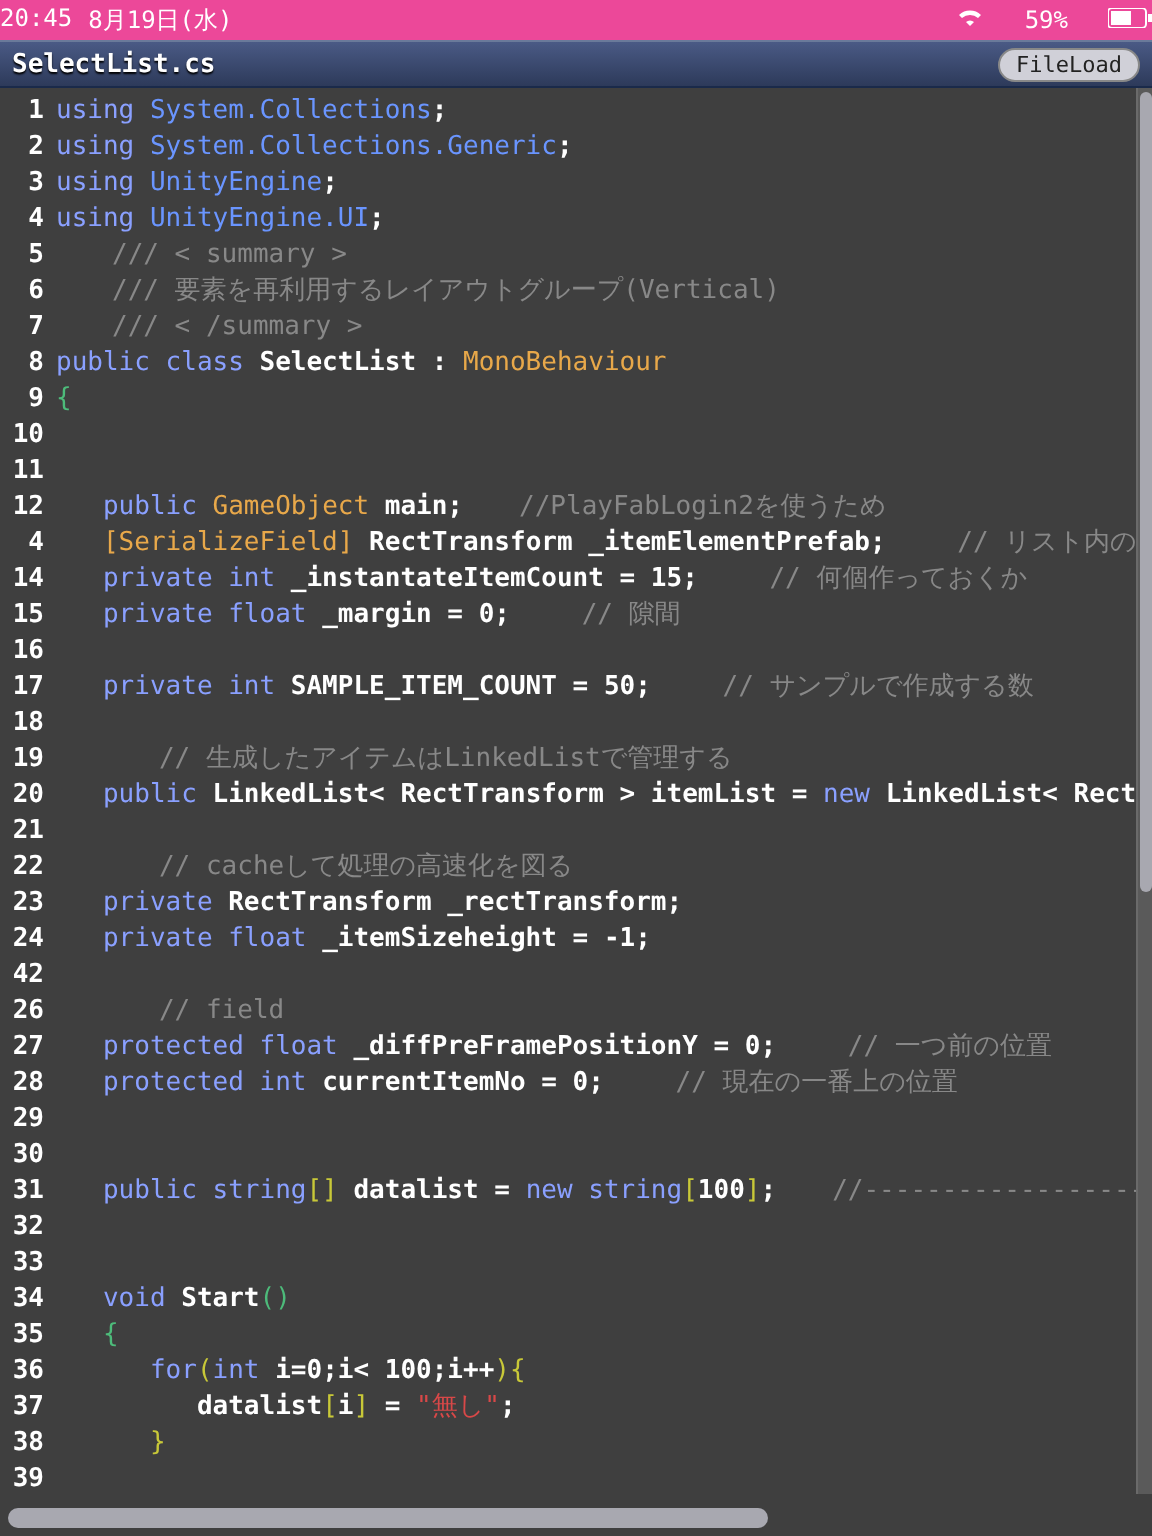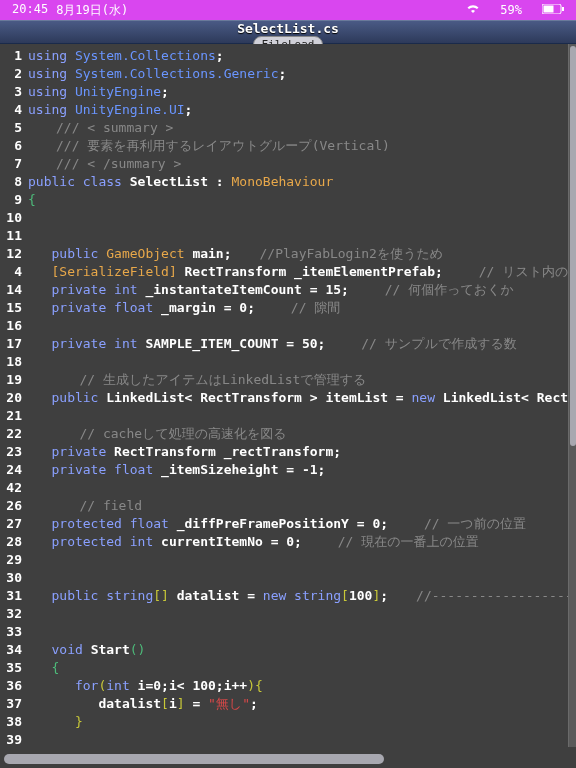--- a/index.html
+++ b/index.html
@@ -1,19 +1,19 @@
 <!DOCTYPE html>
 <html><head>
 <meta charset="utf-8">
 <style>
 * { margin: 0; padding: 0; box-sizing: border-box; }
 body { width: 576px; height: 768px; background: #000; font-family: Menlo, Consolas, monospace; font-size: 13px; overflow: hidden; }
-.status-bar { height: 20px; background: #d946ef; color: #fff; display: flex; align-items: center; font-size: 12px; padding: 0 12px; justify-content: space-between; }
+.status-bar { height: 20px; background: #ec4899; color: #fff; display: flex; align-items: center; font-size: 12px; padding: 0 0; justify-content: space-between; }
 .status-right { display:flex; gap:20px; }
-.header { height: 24px; background: linear-gradient(#4a5a85,#2d3a5a); border-top:1px solid #6a7a9a; border-bottom:1px solid #1a2a4a; display:flex; align-items:center; justify-content:space-between; padding:0 6px;flex-direction:column; }
+.header { height: 24px; background: linear-gradient(#4a5a85,#2d3a5a); border-top:1px solid #6a7a9a; border-bottom:1px solid #1a2a4a; display:flex; align-items:center; justify-content:space-between; padding:0 6px; }
 .file-title { color:#fff; font-size:13px; font-weight:bold; text-shadow:0 1px 1px #000; }
 .file-load { background:#d0d0d8; color:#222; font-size:11px; padding:1px 8px; border-radius:9px; border:1px solid #888; cursor:pointer; }
 .editor { height: 703px; background:#3f3f3f; overflow-y:auto; position:relative; }
 .editor-content { display:flex; }
 .gutter { background:#3f3f3f; color:#fff; text-align:right; padding:3px 6px 3px 2px; font-weight:bold; user-select:none; min-width:28px; }
 .gutter div { height:18px; line-height:18px; }
 .code { flex:1; padding:3px 0; color:#c8c8c8; white-space:pre; }
 .code div { height:18px; line-height:18px; }
 .lightblue { color:#8aa0ff; }
 .blue { color:#6a95ff; }

